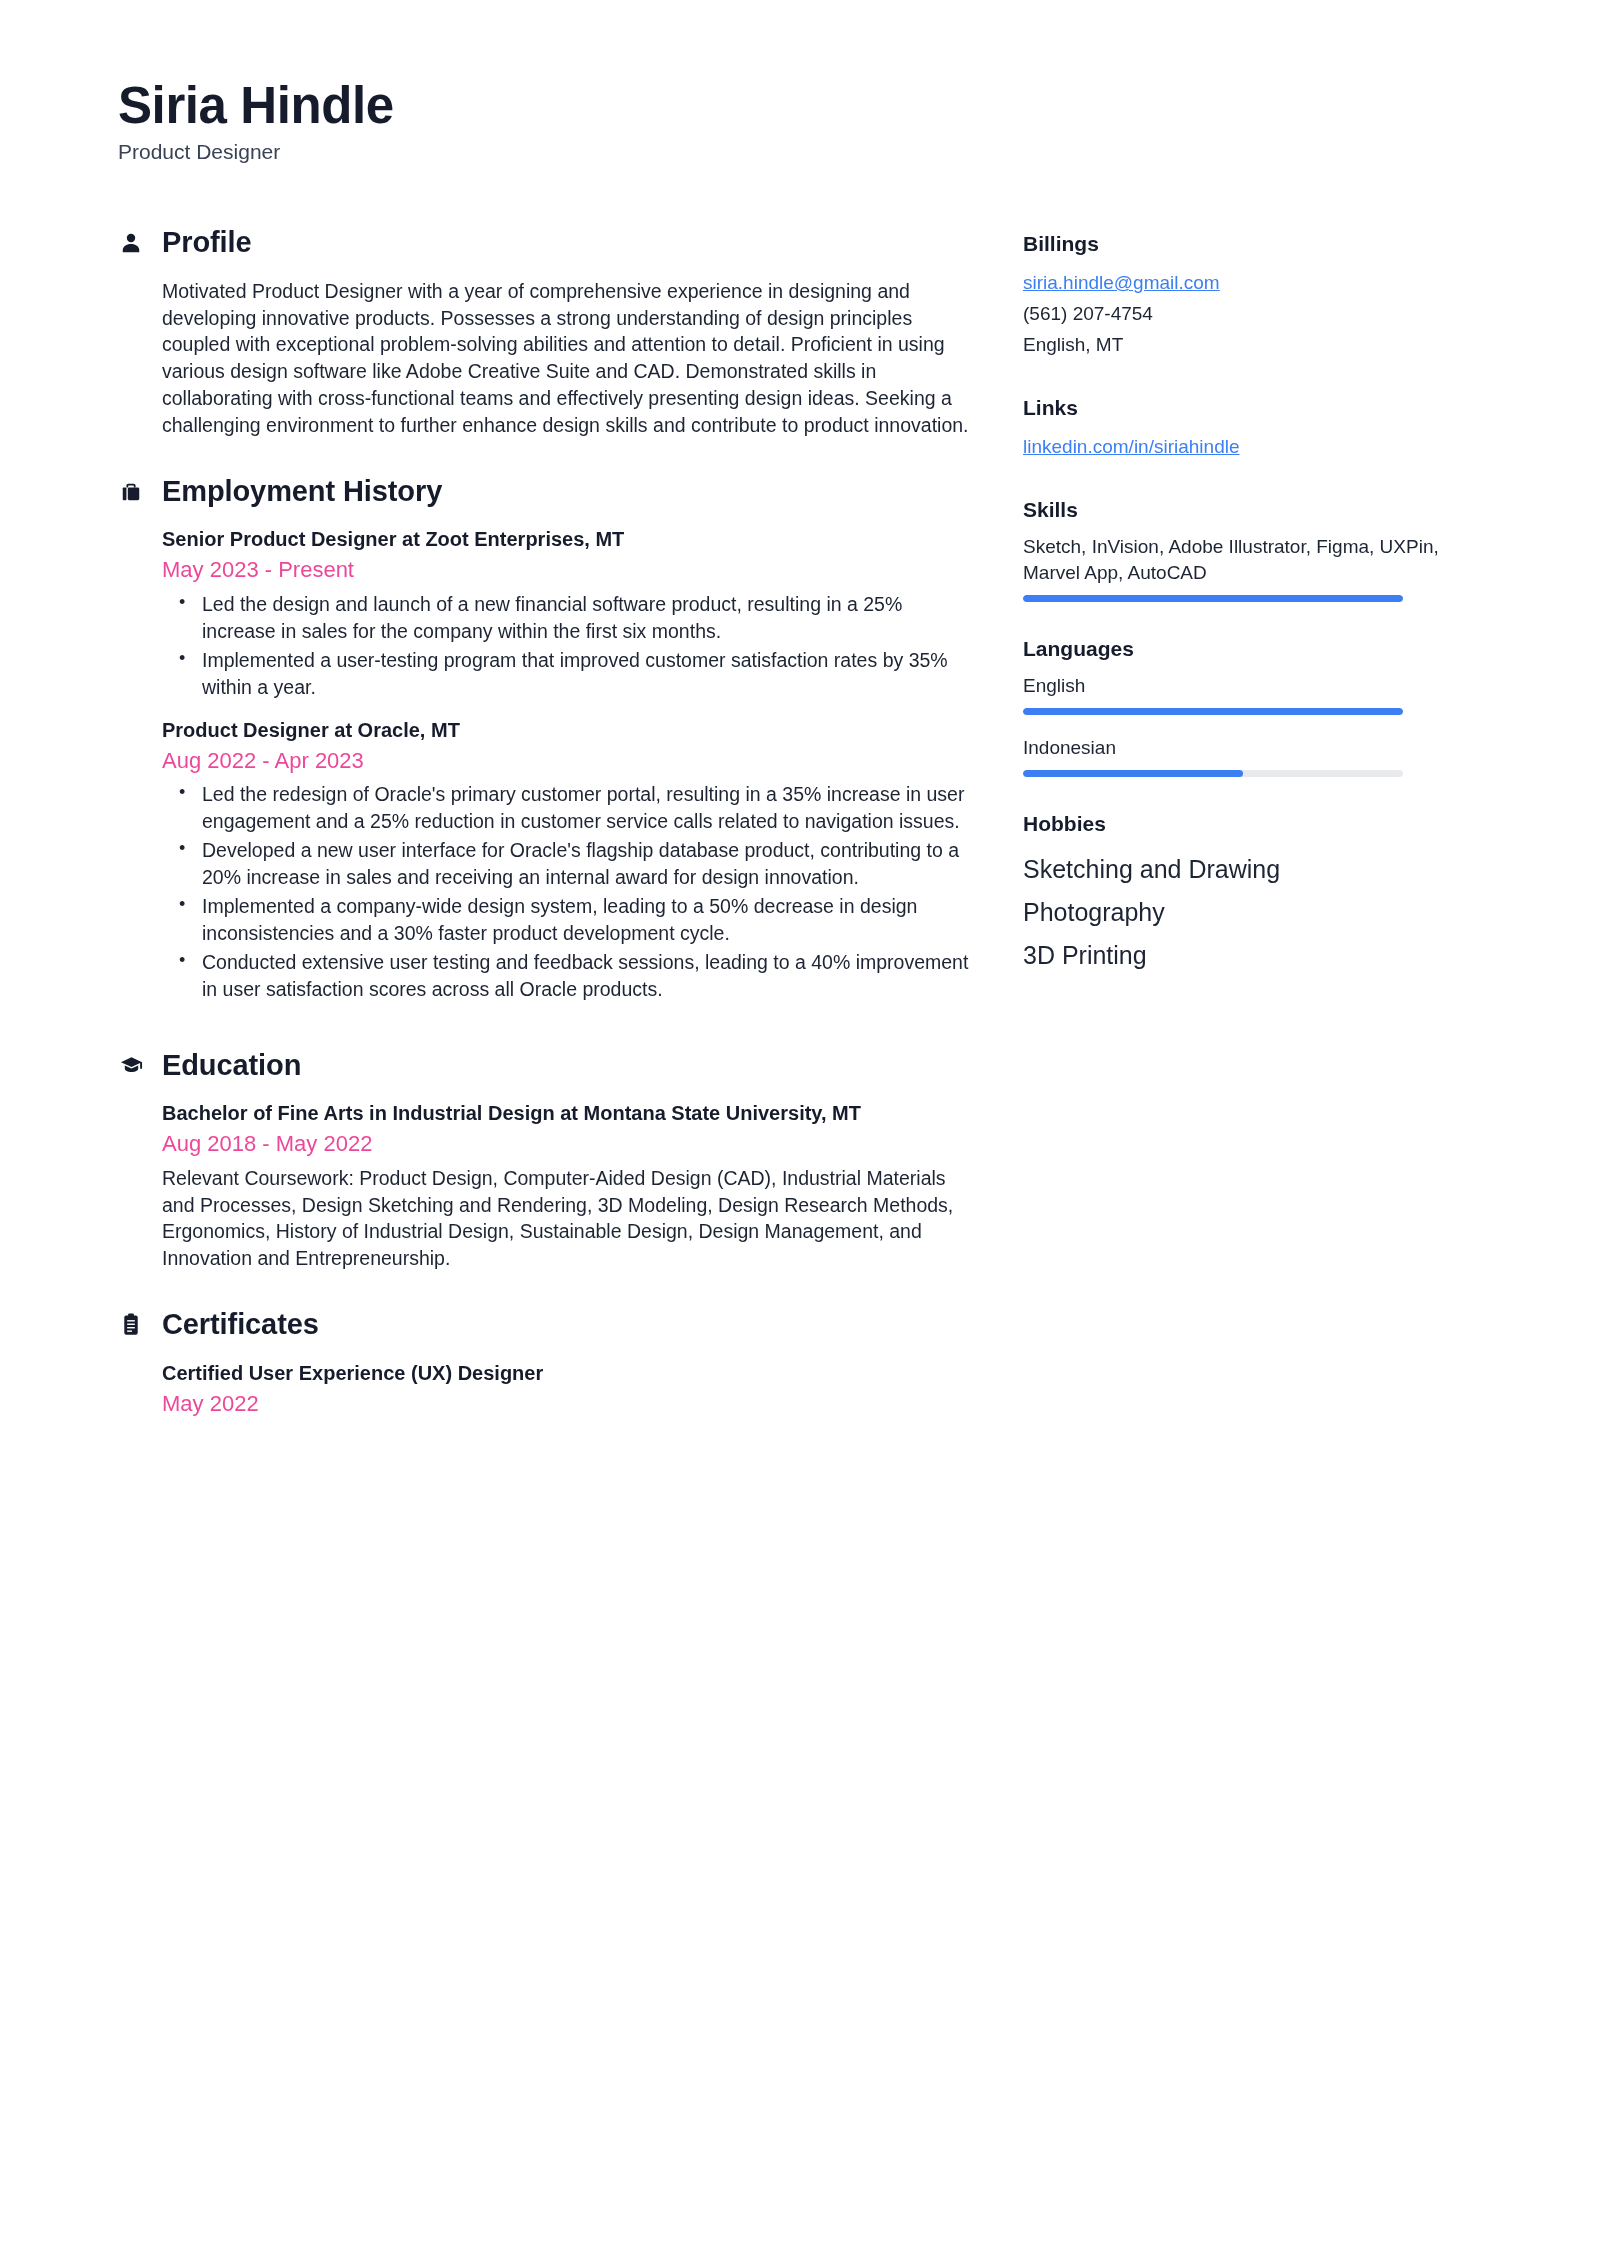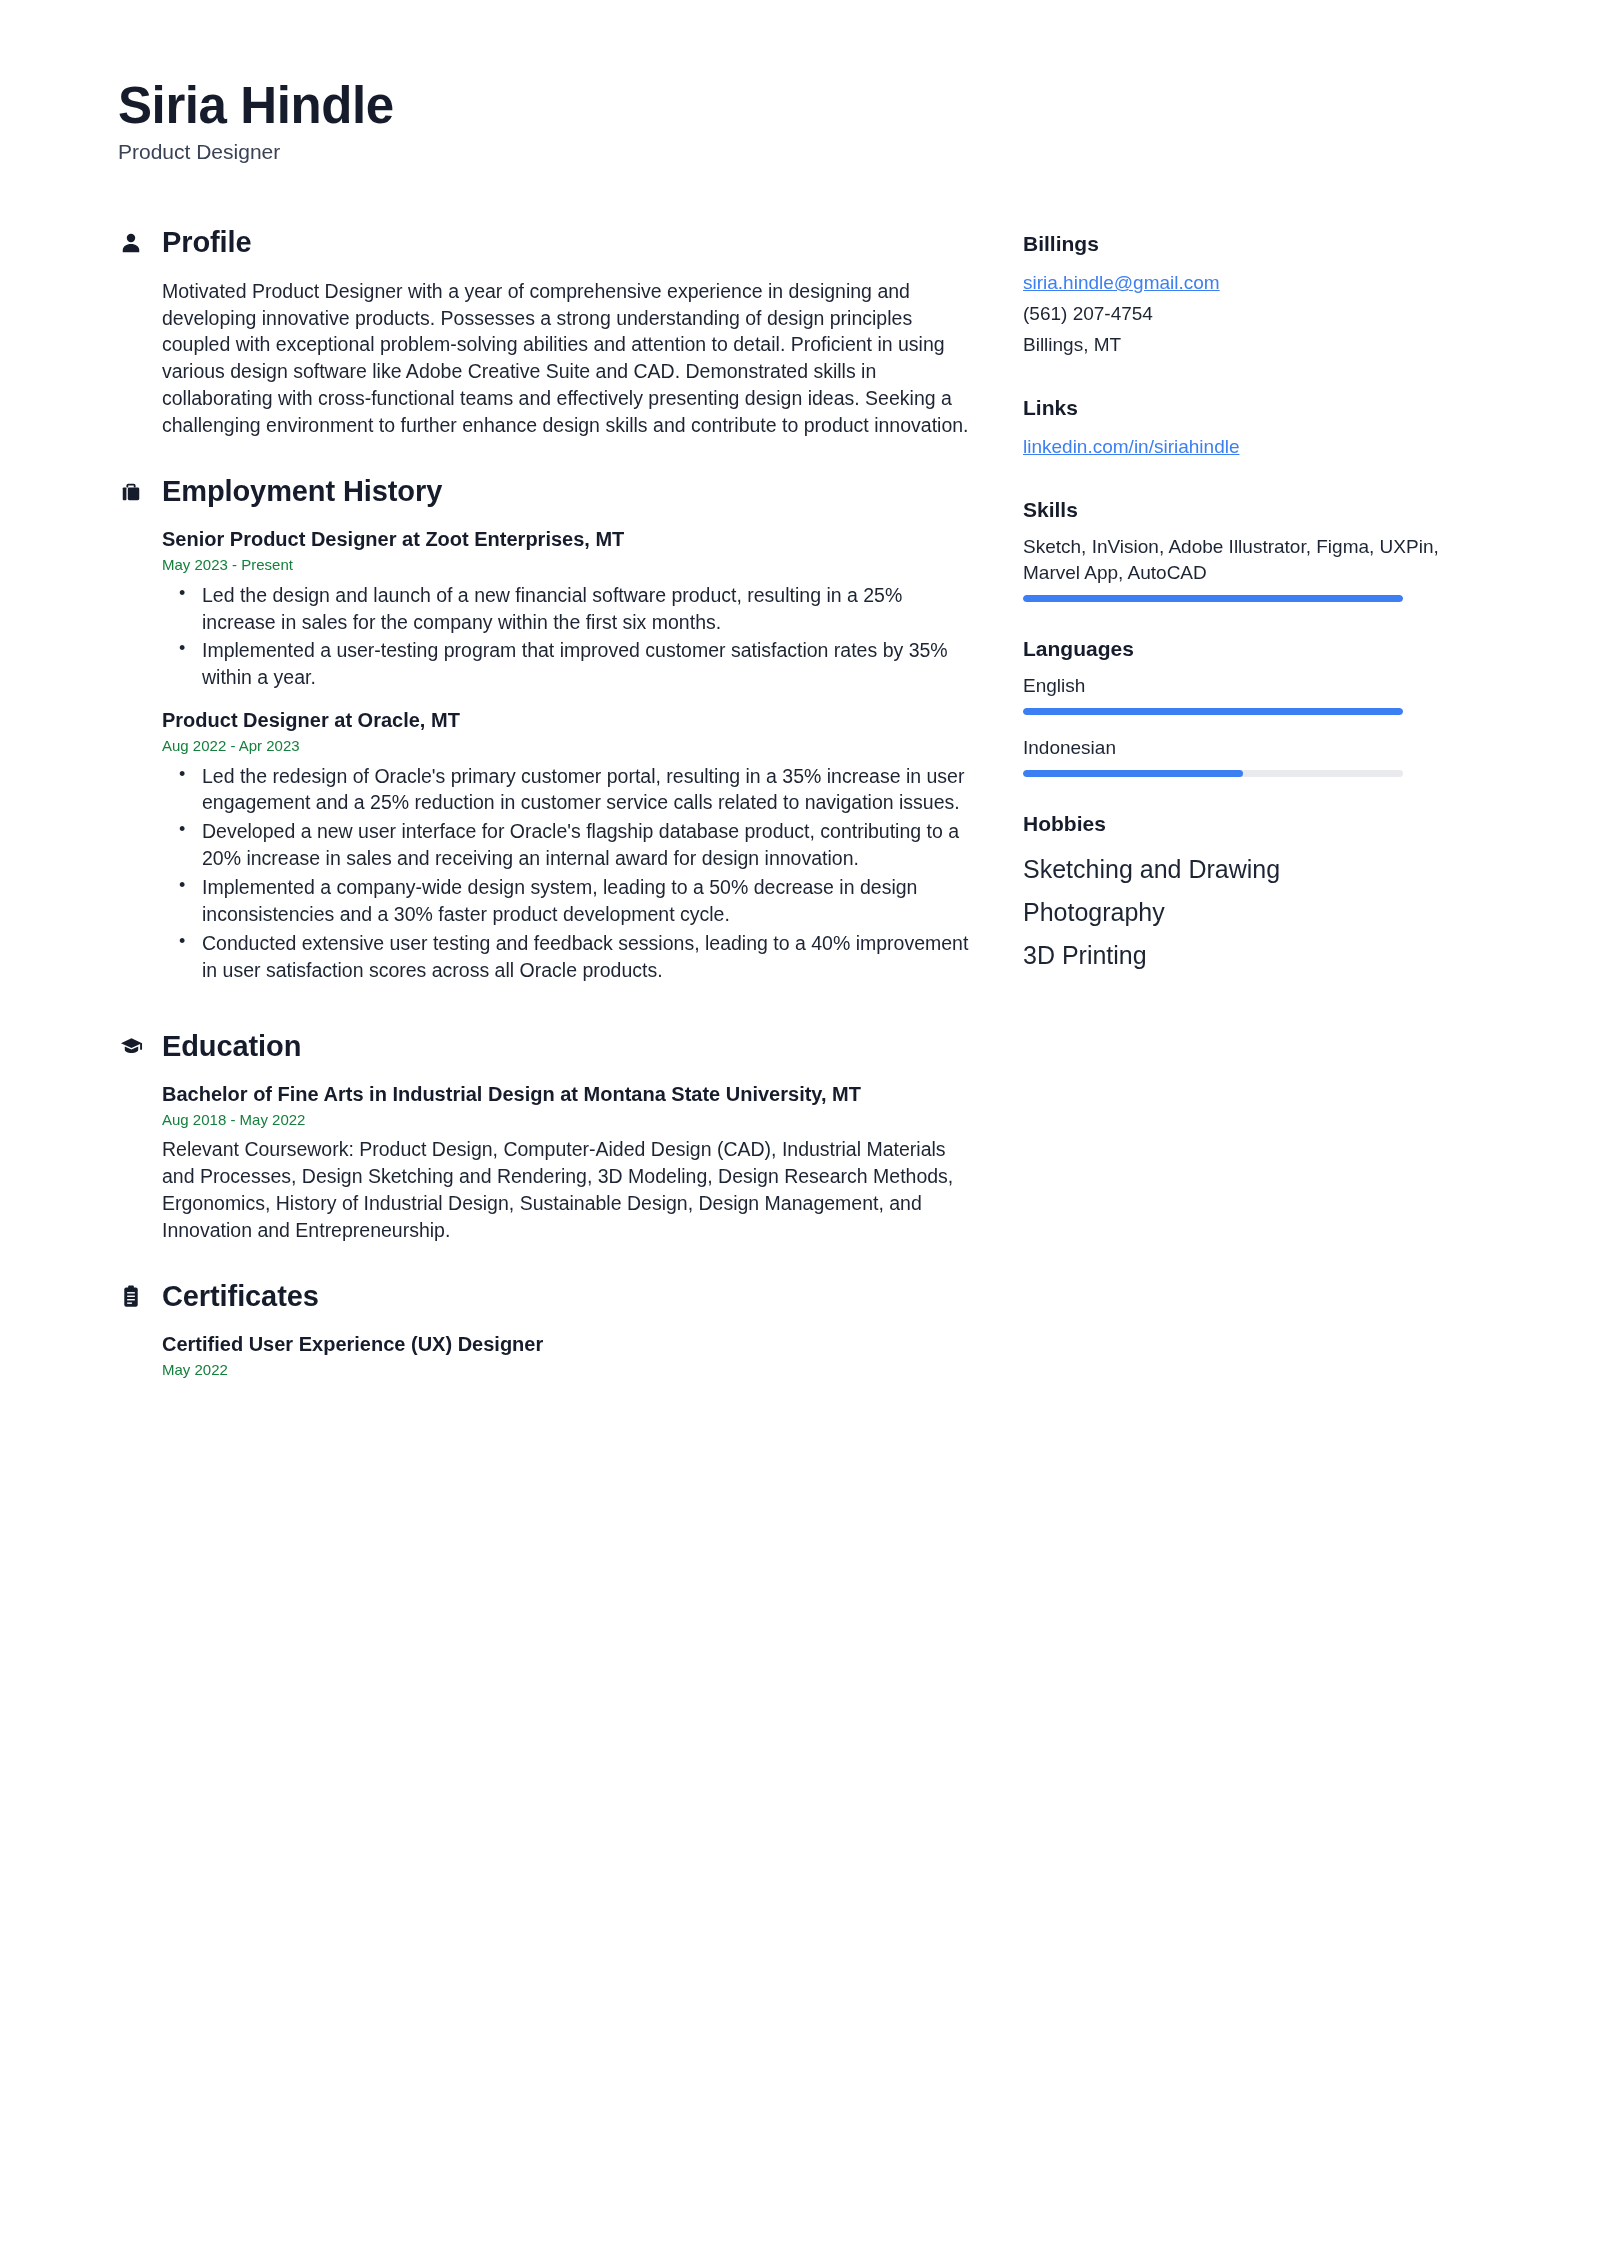--- a/index.html
+++ b/index.html
@@ -97,22 +97,22 @@
   .entry { margin-bottom: 8px; }
   .entry + .entry { margin-top: 16px; }
   .entry-title {
     font-size: 20px;
     font-weight: bold;
     color: #161c2b;
     line-height: 1.35;
     margin-bottom: 2px;
   }
   .entry-date {
-    font-size: 15px;
-    color: #15803d;
+    font-size: 22px;
+    color: #ec4899;
     line-height: 1.35;
     margin-bottom: 6px;
   }
   .entry-desc {
     font-size: 19.5px;
     line-height: 1.38;
     color: #1d2433;
     margin: 0;
   }
   ul.bullets {
@@ -299,21 +299,21 @@
     </div>
 
     <div class="col-side">
 
       <div class="side-block">
         <div class="side-title">Billings</div>
         <div>
           <a class="side-link" href="#">siria.hindle@gmail.com</a>
         </div>
         <div class="side-line">(561) 207-4754</div>
-        <div class="side-line">Billings, MT</div>
+        <div class="side-line">English, MT</div>
       </div>
 
       <div class="side-block">
         <div class="side-title">Links</div>
         <div>
           <a class="side-link" href="#">linkedin.com/in/siriahindle</a>
         </div>
       </div>
 
       <div class="side-block">

